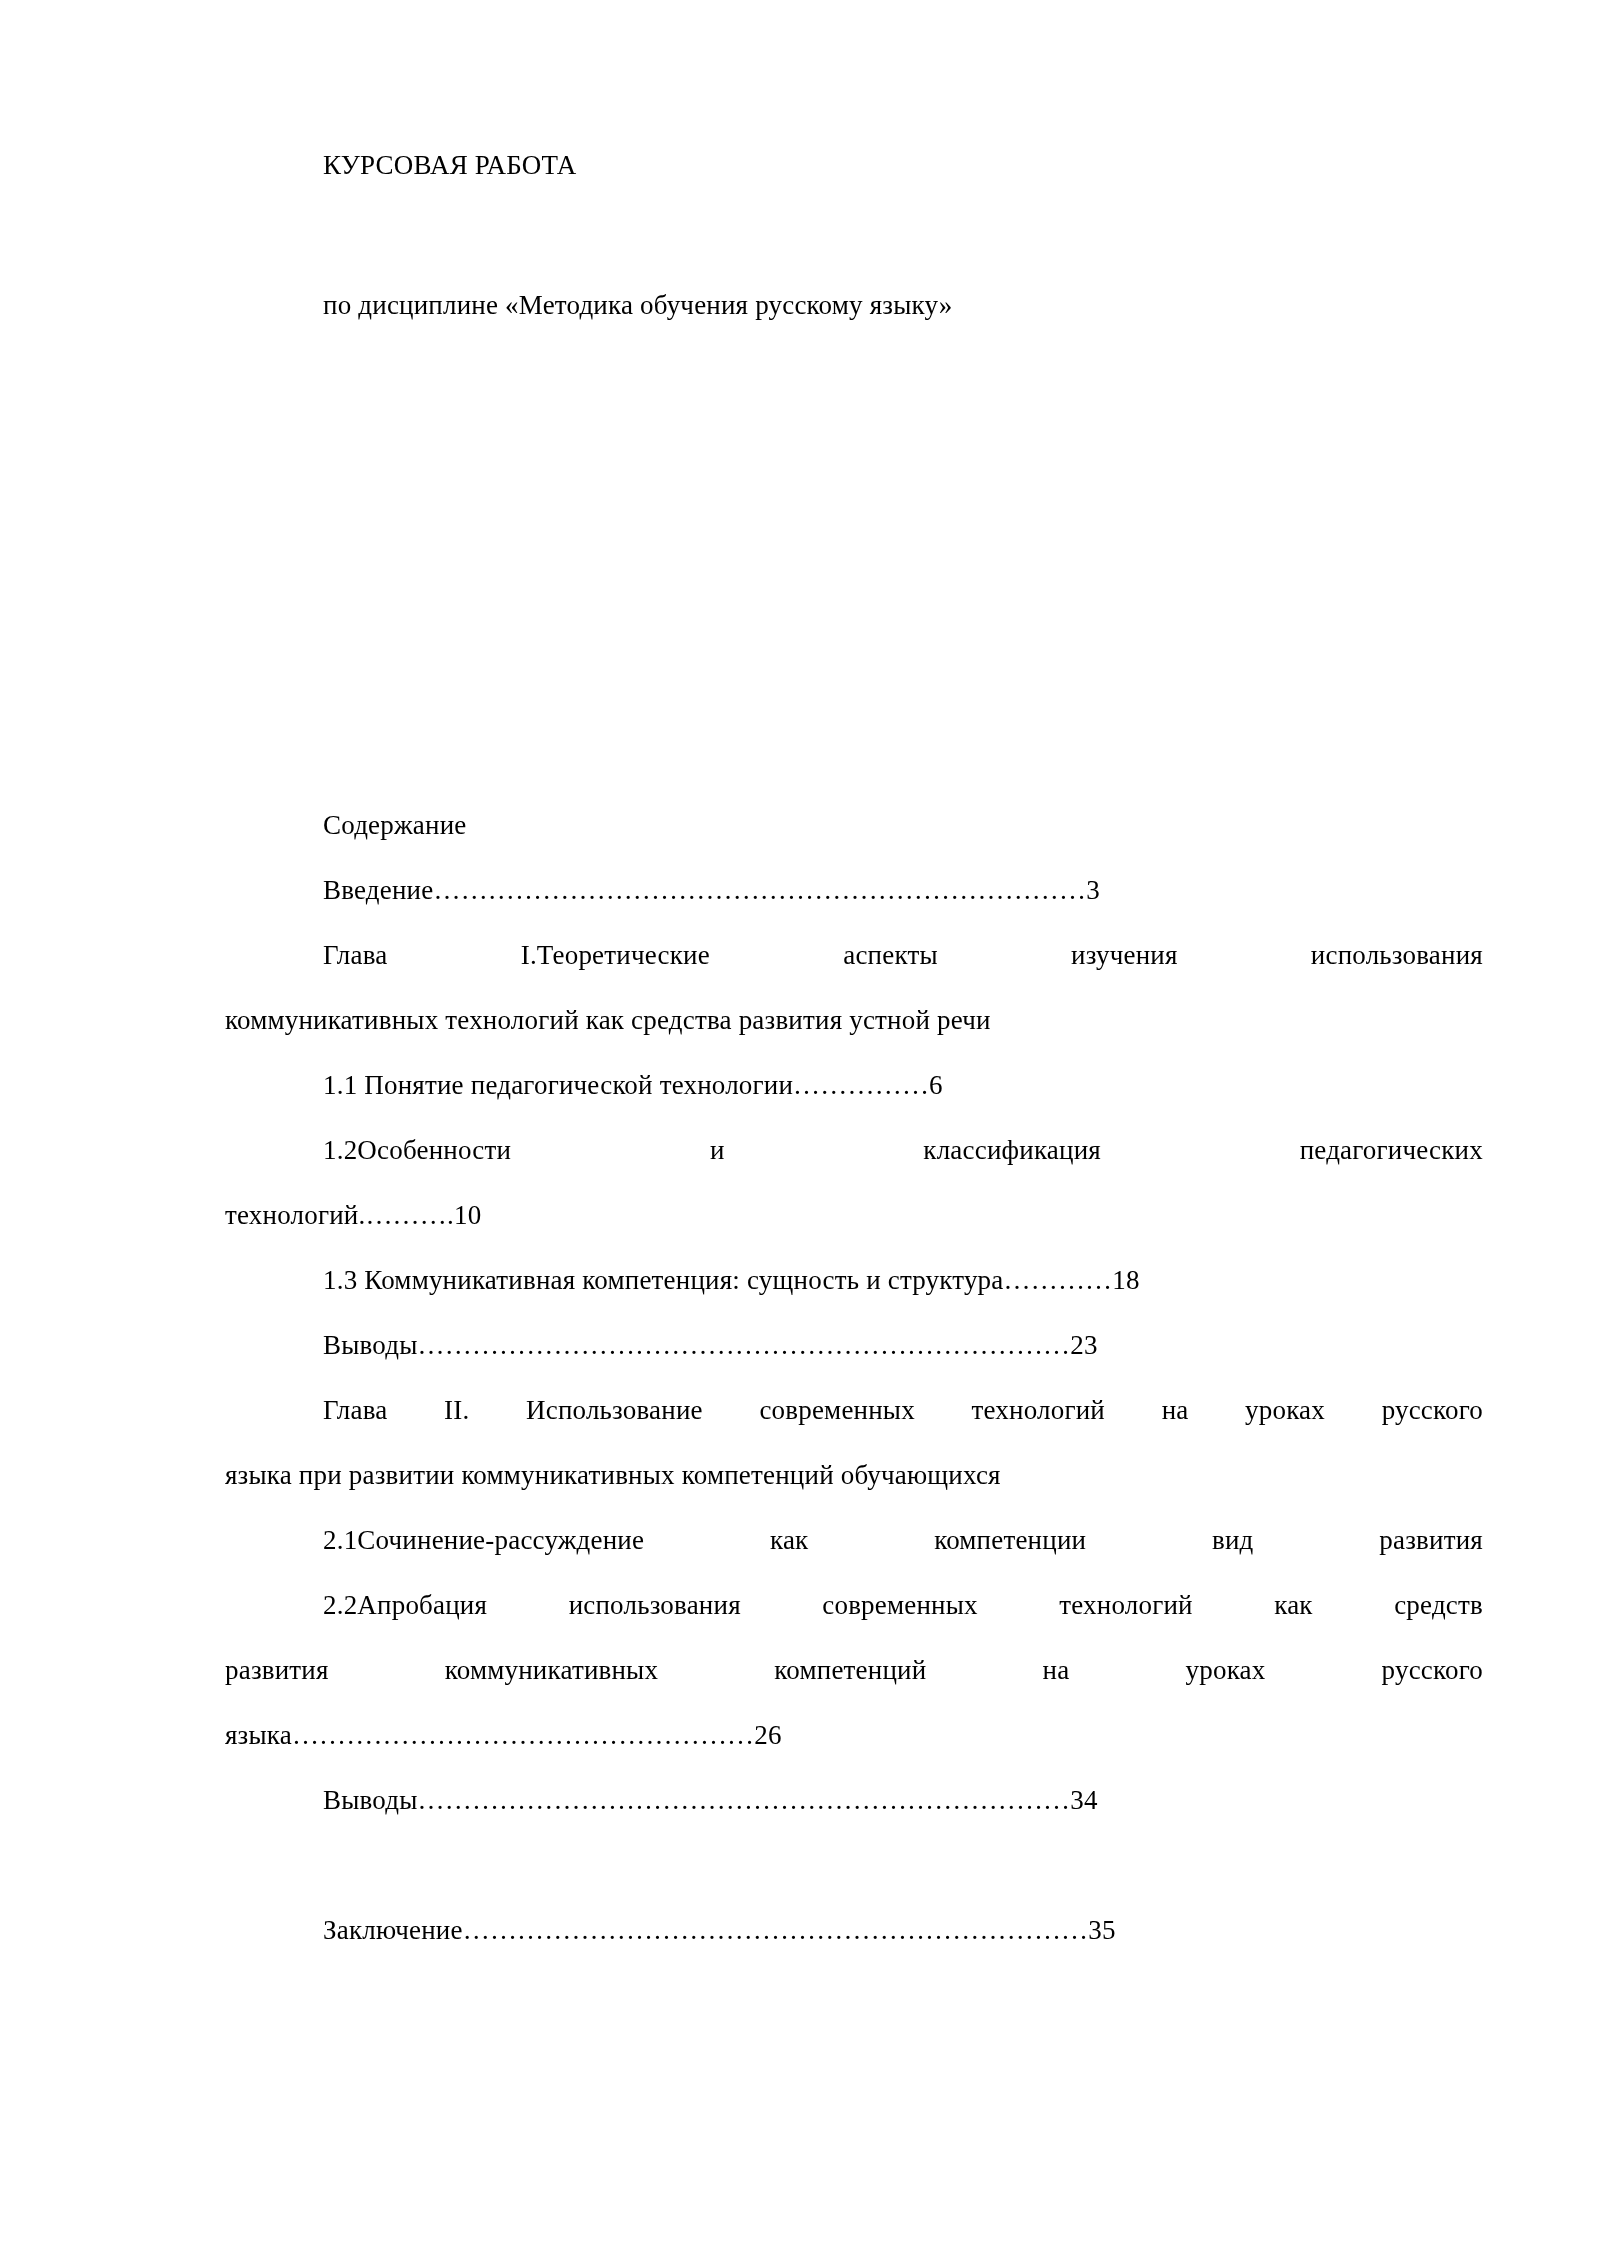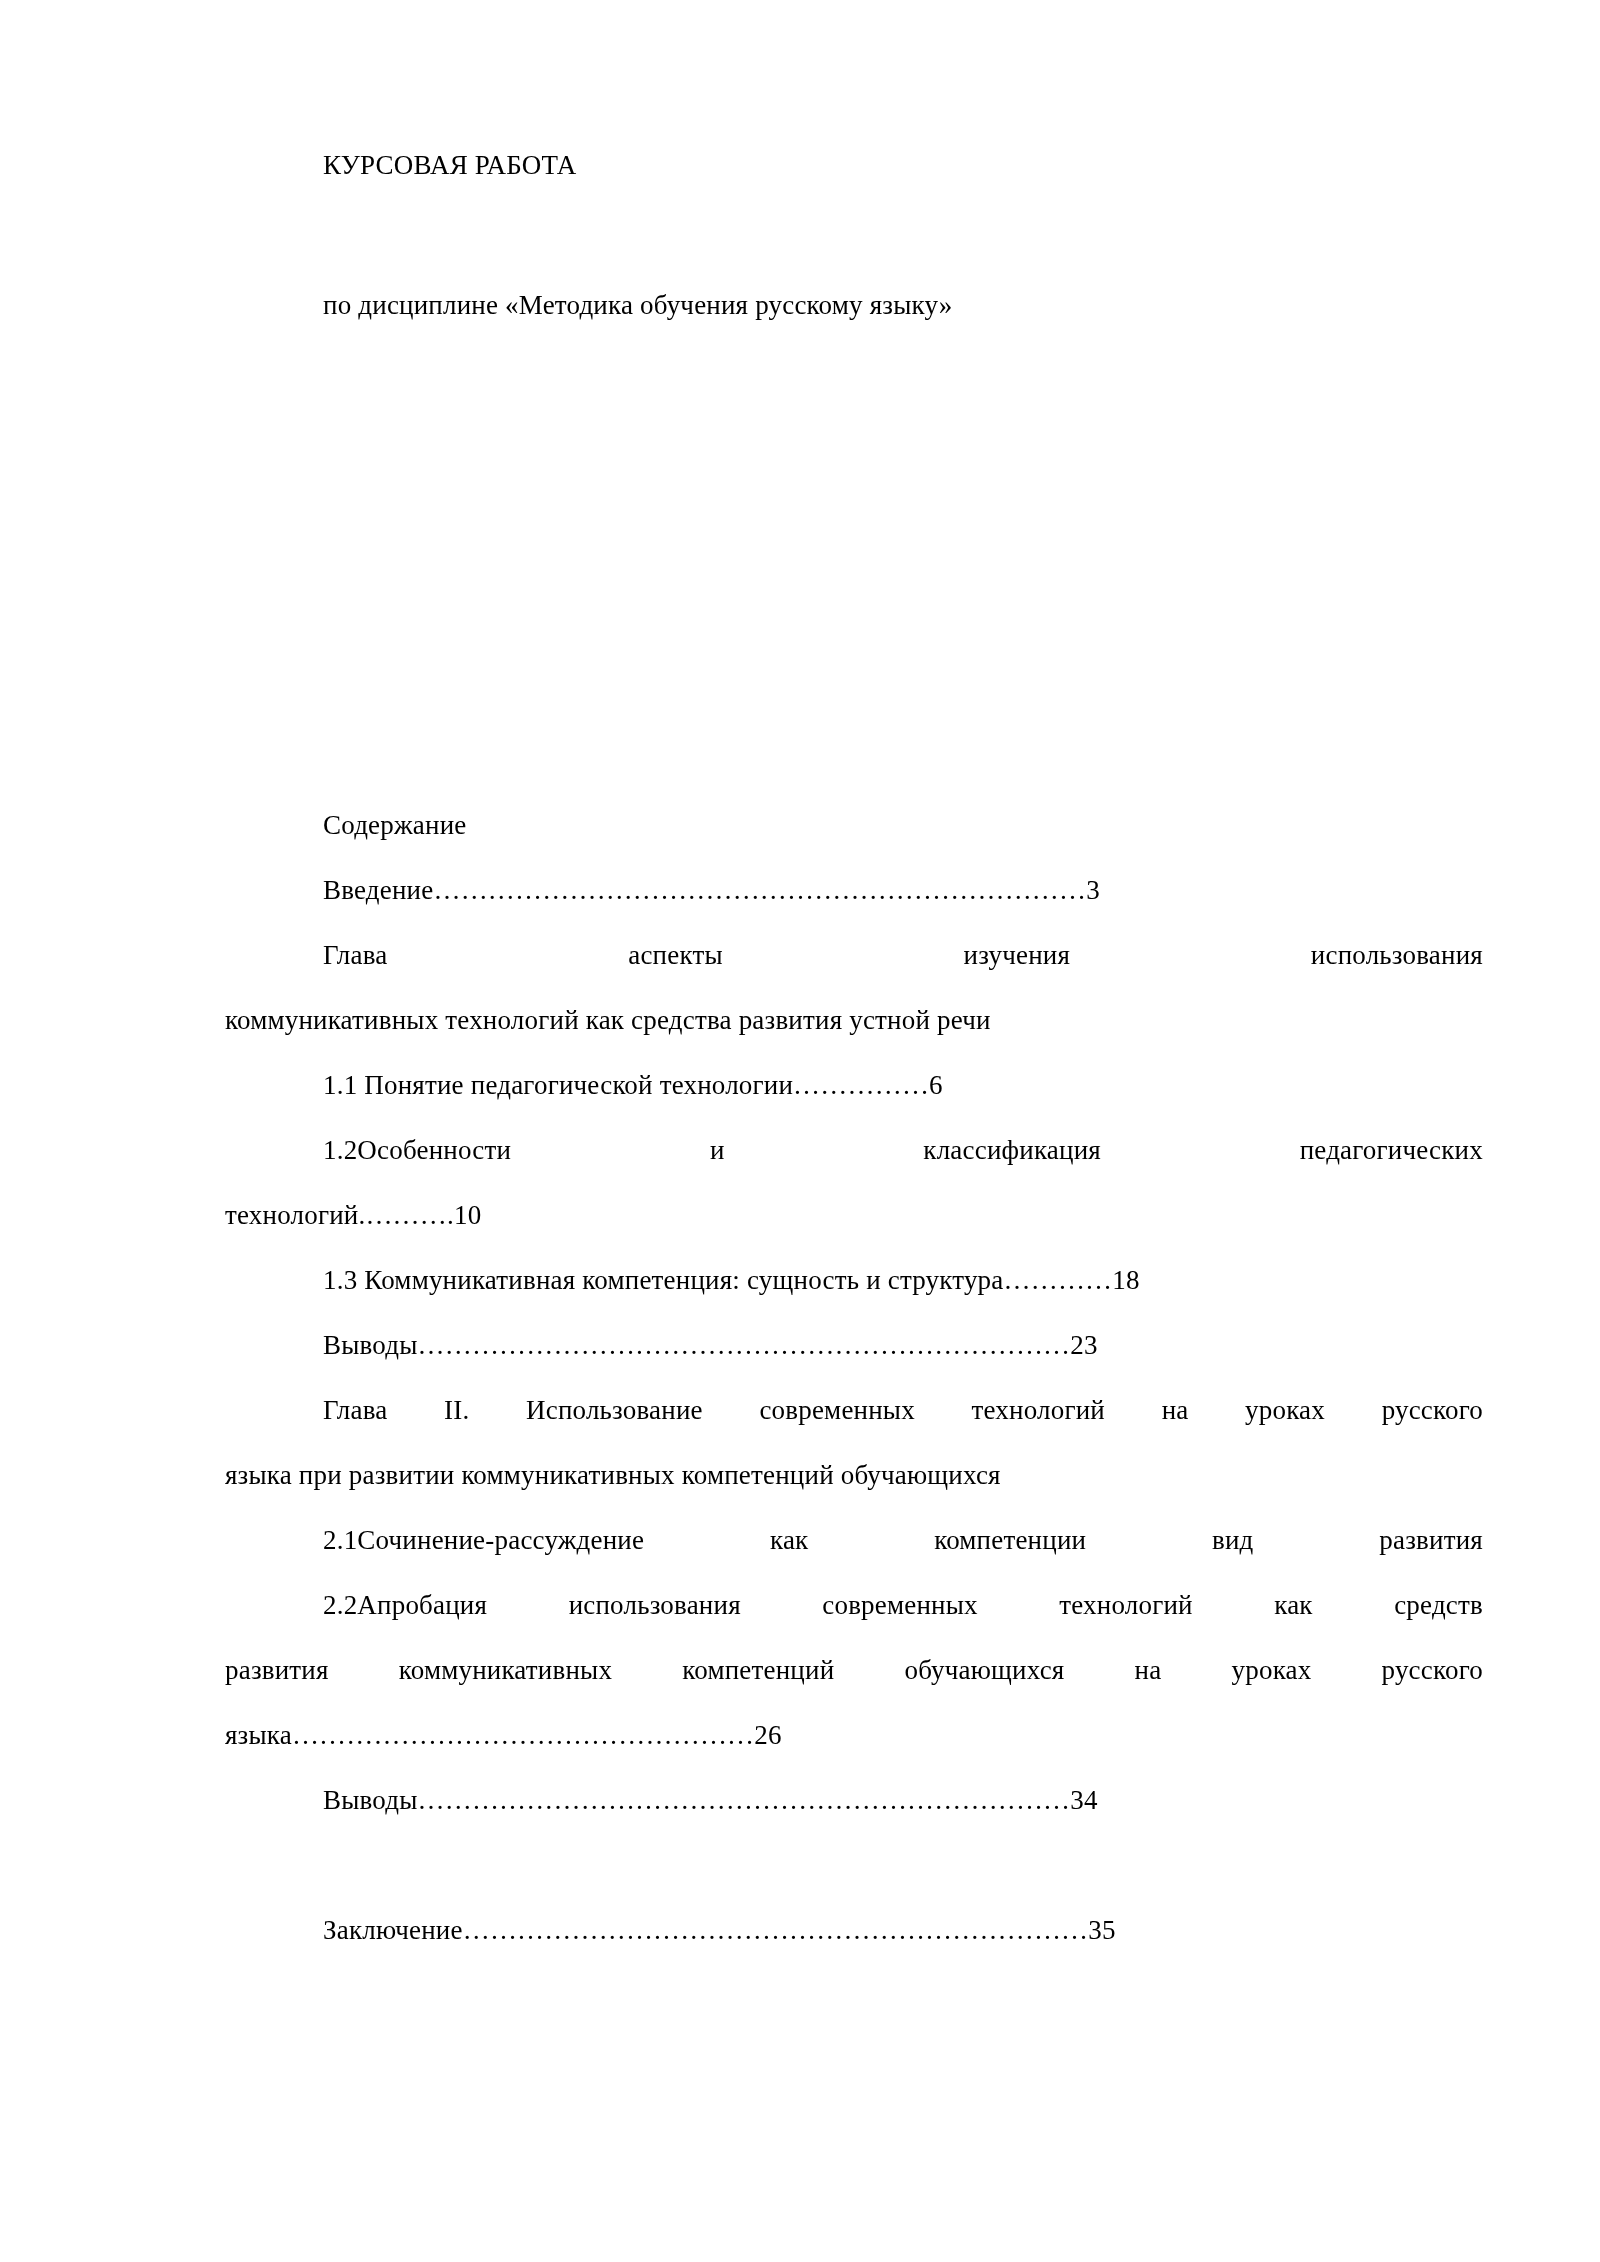--- a/index.html
+++ b/index.html
@@ -51,20 +51,21 @@
   <div class="line indent">по дисциплине «Методика обучения русскому языку»</div>
 
   <div class="blank b455"></div>
 
   <div class="line indent">Содержание</div>
 
   <div class="line indent">Введение………………………………………………………………3</div>
 
   <div class="line indent stretch">
       <span>Глава</span>
+      <span>I.Теоретические</span>
       <span>аспекты</span>
       <span>изучения</span>
       <span>использования</span>
     </div>
 
   <div class="line">коммуникативных технологий как средства развития устной речи</div>
 
   <div class="line indent">1.1 Понятие педагогической технологии……………6</div>
 
   <div class="line indent stretch">
@@ -108,21 +109,20 @@
       <span>современных</span>
       <span>технологий</span>
       <span>как</span>
       <span>средств</span>
     </div>
 
   <div class="line stretch">
       <span>развития</span>
       <span>коммуникативных</span>
       <span>компетенций</span>
-      <span>обучающихся</span>
       <span>на</span>
       <span>уроках</span>
       <span>русского</span>
     </div>
 
   <div class="line">языка……………………………………………26</div>
 
   <div class="line indent">Выводы………………………………………………………………34</div>
 
   <div class="blank b65"></div>

